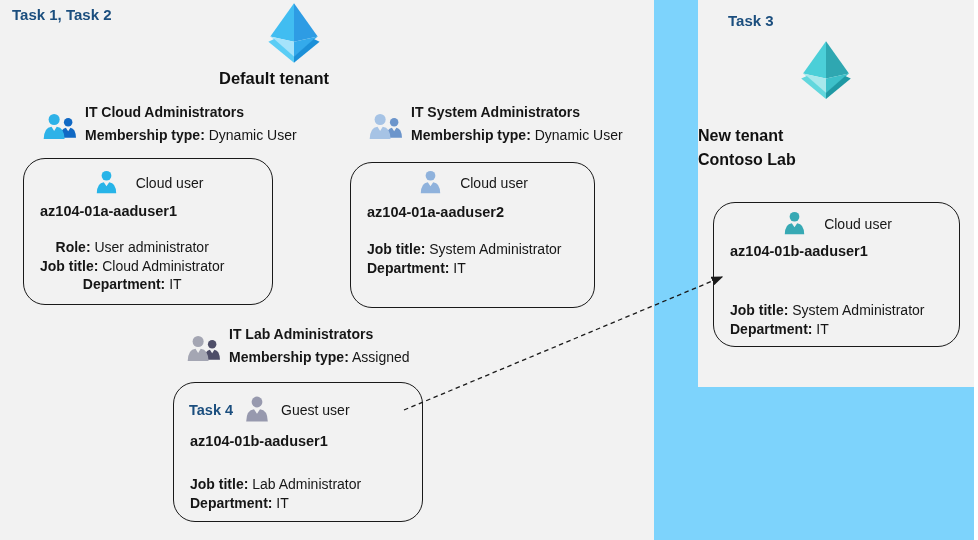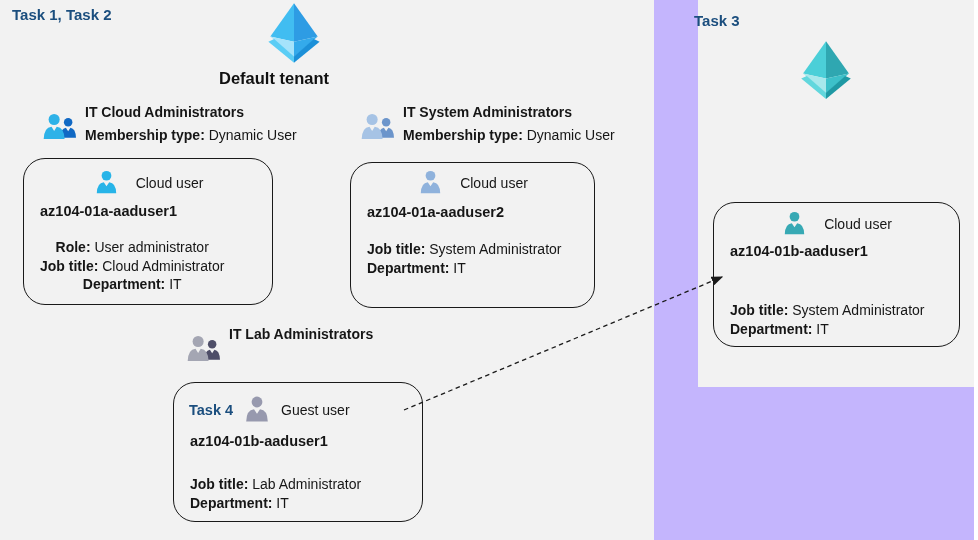--- a/index.html
+++ b/index.html
@@ -1,41 +1,41 @@
 <!DOCTYPE html>
 <html><head>
 <meta charset="utf-8">
 <style>
   * { margin:0; padding:0; box-sizing:border-box; }
   body { background:#ffffff; }
   .stage {
     position:relative; width:974px; height:540px; overflow:hidden;
-    font-family:"Liberation Sans", sans-serif; color:#161616; background:#c4b5fd;
+    font-family:"Liberation Sans", sans-serif; color:#161616; background:#7dd3fc;
   }
   .bg-left  { position:absolute; left:0;   top:0; width:654px; height:540px; background:#f2f2f2; }
   .bg-right { position:absolute; left:698px; top:0; width:278px; height:387px; background:#f2f2f2; }
 
   .task-label { position:absolute; font-size:15px; font-weight:bold; color:#1b4e7e; }
   .t12 { left:12px; top:6px; }
-  .t3  { left:694px; top:12px; }
+  .t3  { left:728px; top:12px; }
 
   .azure-icon { position:absolute; }
   .azure-blue { left:256px; top:2px;  width:76px; height:64px; }
   .azure-teal { left:791px; top:40px; width:70px; height:62px; }
 
   .tenant-title { position:absolute; font-weight:bold; color:#111; text-align:left; }
   .default-tenant { left:219px; top:69px; width:160px; font-size:16.5px; }
   .new-tenant { left:698px; top:124px; width:278px; font-size:16px; line-height:24px; }
 
   .group { position:absolute; display:flex; gap:7px; }
   .group .gicon { width:36px; height:31px; margin-top:12px; flex:0 0 auto; }
   .group .gtext { font-size:14px; line-height:23px; }
   .group .gtitle { font-weight:bold; }
   .g1 { left:42px;  top:101px; }
-  .g2 { left:360px; top:101px; }
+  .g2 { left:368px; top:101px; }
   .g3 { left:186px; top:323px; }
   .flabel { font-weight:bold; }
 
   .card { position:absolute; border:1.3px solid #1a1a1a; border-radius:22px; background:transparent; }
   .c1 { left:23px;  top:158px; width:250px; height:147px; }
   .c2 { left:350px; top:162px; width:245px; height:146px; }
   .c4 { left:173px; top:382px; width:250px; height:140px; }
   .c3 { left:713px; top:202px; width:247px; height:145px; }
 
   .card-header { position:absolute; left:0; right:0; display:flex; justify-content:center; align-items:center; gap:16px; font-size:14px; }
@@ -130,20 +130,24 @@
       </div>
     </div>
   </div>
 
   <div class="group g3">
     <svg class="gicon" viewBox="0 0 110 95" style="--g1:#a4a6b3; --g2:#4e4e68;">
       <use href="#sym-group"></use>
     </svg>
     <div class="gtext">
       <div class="gtitle">IT Lab Administrators</div>
+      <div>
+        <span class="flabel">Membership type:</span>
+        <span>Assigned</span>
+      </div>
     </div>
   </div>
 
   <div class="card c1">
     <div class="card-header">
       <svg class="person-icon" viewBox="0 0 100 100" fill="#27b4e8">
         <use href="#sym-person"></use>
       </svg>
       <span>Cloud user</span>
     </div>
@@ -204,20 +208,24 @@
       </div>
     </div>
   </div>
 
   <div class="task-label t3">Task 3</div>
 
   <svg class="azure-icon azure-teal" viewBox="0 0 100 100" style="--a1:#4bcfd8; --a2:#2fa7b1; --a3:#a8e8ec; --a4:#3dc0c9; --a5:#62d7dd; --a6:#1f99a4;">
     <use href="#sym-azure"></use>
   </svg>
 
+  <div class="tenant-title new-tenant">
+    <div>New tenant</div>
+    <div>Contoso Lab</div>
+  </div>
 
   <div class="card c3">
     <div class="card-header">
       <svg class="person-icon" viewBox="0 0 100 100" fill="#37a9b4">
         <use href="#sym-person"></use>
       </svg>
       <span>Cloud user</span>
     </div>
     <div class="card-name">az104-01b-aaduser1</div>
     <div class="fields">

